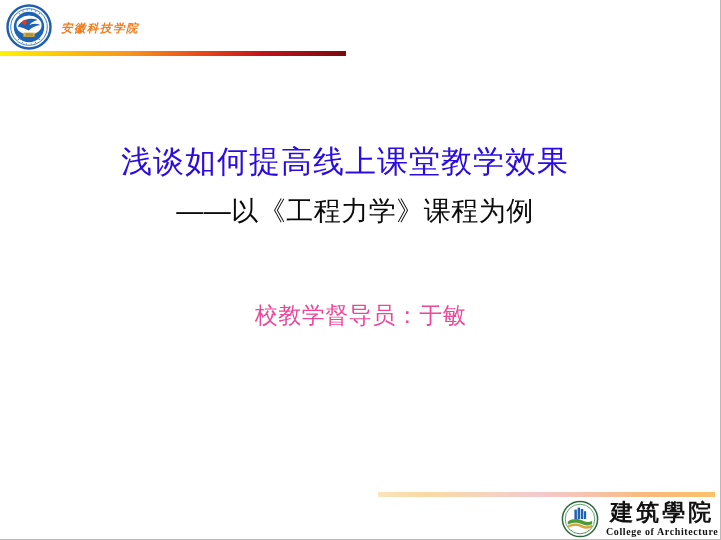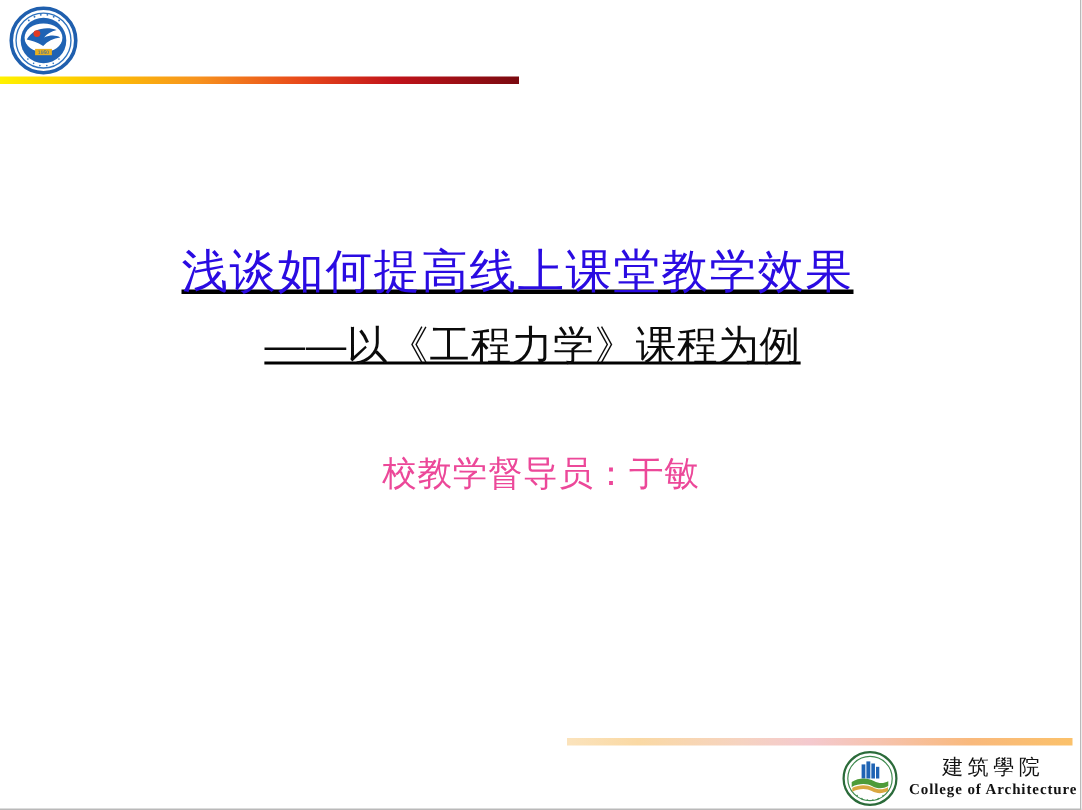--- a/index.html
+++ b/index.html
@@ -82,24 +82,23 @@
         #F7931E 38%,
         #E8491A 58%,
         #C1131A 76%,
         #7A0A10 100%);
   }
 
   
   #title-block {
     position: absolute;
     left: 0;
-    top: 162px;
+    top: 143px;
     width: 690px;
     text-align: center;
-    text-decoration: underline;
   }
 
   #main-title {
     font-family: "Liberation Sans", "DejaVu Sans", sans-serif;
     font-size: 31px;
     font-weight: normal;
     color: #2A0BE2;
     letter-spacing: 1px;
     line-height: 1.25;
     margin: 0;
@@ -167,22 +166,22 @@
 
   #college-name-block {
     display: flex;
     flex-direction: column;
     align-items: center;
     gap: 0px;
   }
 
   #college-name-cn {
     font-family: "Liberation Serif", "DejaVu Serif", serif;
-    font-size: 14px;
-    font-weight: normal;
+    font-size: 23px;
+    font-weight: bold;
     color: #121212;
     letter-spacing: 3px;
     line-height: 1.05;
     white-space: nowrap;
   }
 
   #college-name-en {
     font-family: "Liberation Serif", "DejaVu Serif", serif;
     font-size: 10px;
     font-weight: bold;
@@ -230,20 +229,21 @@
             <circle cx="16.4" cy="38.2" r="0.55"></circle>
           <circle cx="20.6" cy="39.7" r="0.55"></circle>
             <circle cx="25.2" cy="39.7" r="0.55"></circle>
           <circle cx="29.5" cy="38.2" r="0.55"></circle>
             <circle cx="33.3" cy="35.4" r="0.55"></circle>
         </g>
       </svg>
     </div>
 
     <div id="university-name-block">
+      <div id="university-name-cn">安徽科技学院</div>
     </div>
 
   </div>
 
   <div id="top-rule"></div>
 
   <div id="title-block">
     <div id="main-title">浅谈如何提高线上课堂教学效果</div>
     <div id="subtitle">——以《工程力学》课程为例</div>
   </div>

